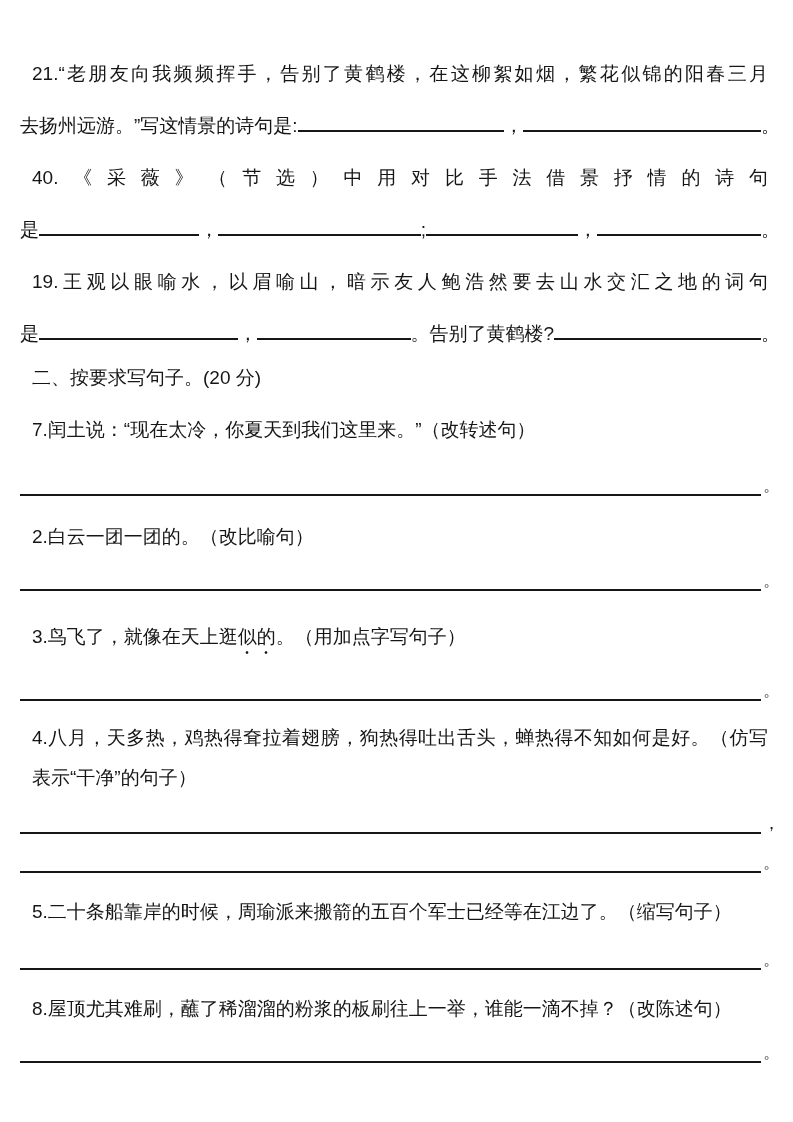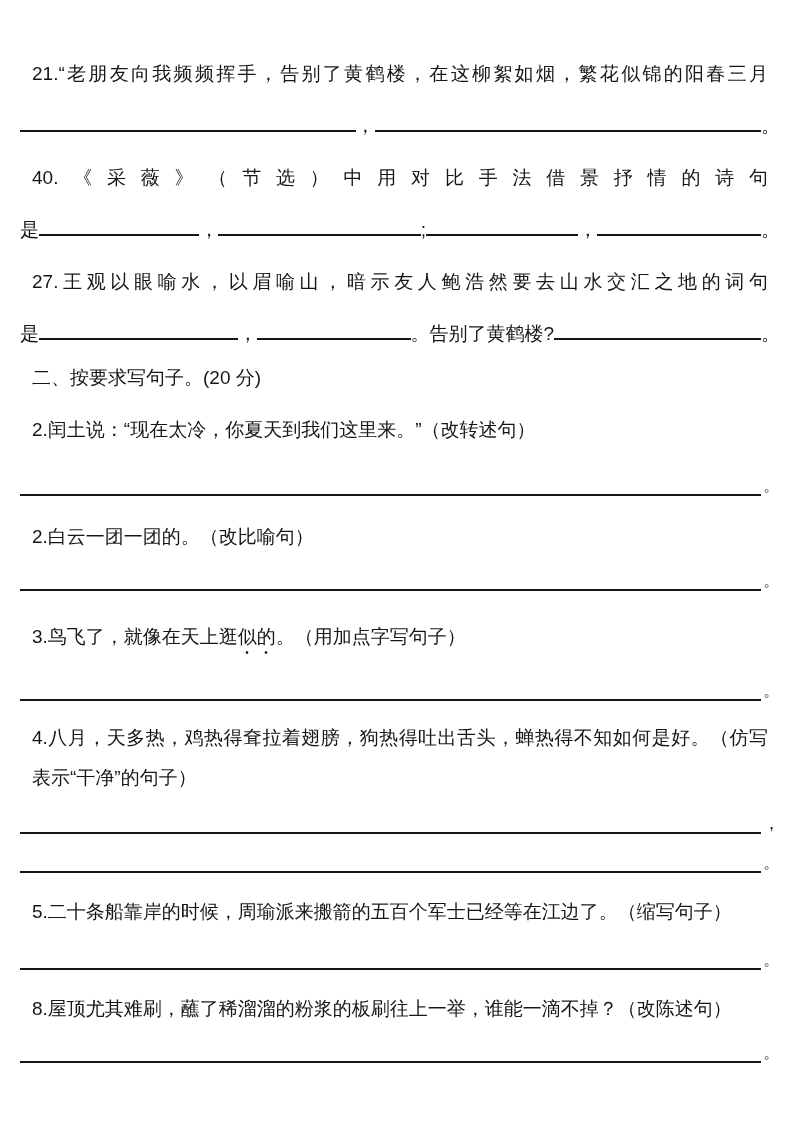--- a/index.html
+++ b/index.html
@@ -65,20 +65,21 @@
     text-emphasis-position: under right;
   }
   .gap8 { margin-top: 8px; }
 </style>
 </head>
 <body>
 
 <div>
   <p class="q justify-both">21.“老朋友向我频频挥手，告别了黄鹤楼，在这柳絮如烟，繁花似锦的阳春三月</p>
   <div class="fill-line">
+    <span class="t">去扬州远游。”写这情景的诗句是:</span>
     <span class="blank" style="flex:1 1 0;"></span>
     <span class="t">，</span>
     <span class="blank" style="flex:1.15 1 0;"></span>
     <span class="t">。</span>
   </div>
 </div>
 
 <div class="gap8">
   <p class="q justify-both">40.《采薇》（节选）中用对比手法借景抒情的诗句</p>
   <div class="fill-line">
@@ -88,35 +89,35 @@
     <span class="blank" style="flex:1.26 1 0;"></span>
     <span class="t">;</span>
     <span class="blank" style="flex:0.95 1 0;"></span>
     <span class="t">，</span>
     <span class="blank" style="flex:1.02 1 0;"></span>
     <span class="t">。</span>
   </div>
 </div>
 
 <div class="gap8">
-  <p class="q justify-both">27.王观以眼喻水，以眉喻山，暗示友人鲍浩然要去山水交汇之地的词句</p>
+  <p class="q justify-both">19.王观以眼喻水，以眉喻山，暗示友人鲍浩然要去山水交汇之地的词句</p>
   <div class="fill-line">
     <span class="t">是</span>
     <span class="blank" style="flex:1.3 1 0;"></span>
     <span class="t">，</span>
     <span class="blank" style="flex:1 1 0;"></span>
     <span class="t">。告别了黄鹤楼?</span>
     <span class="blank" style="flex:1.35 1 0;"></span>
     <span class="t">。</span>
   </div>
 </div>
 
 <p class="q" style="margin-top:4px;">二、按要求写句子。(20 分)</p>
 
-<p class="q">2.闰土说：“现在太冷，你夏天到我们这里来。”（改转述句）</p>
+<p class="q">7.闰土说：“现在太冷，你夏天到我们这里来。”（改转述句）</p>
 <div class="answer-line" style="margin-top:26px;">
   <span class="rule"></span>
   <span class="punct">。</span>
 </div>
 
 <p class="q" style="margin-top:21px;">2.白云一团一团的。（改比喻句）</p>
 <div class="answer-line" style="margin-top:14px;">
   <span class="rule"></span>
   <span class="punct">。</span>
 </div>

